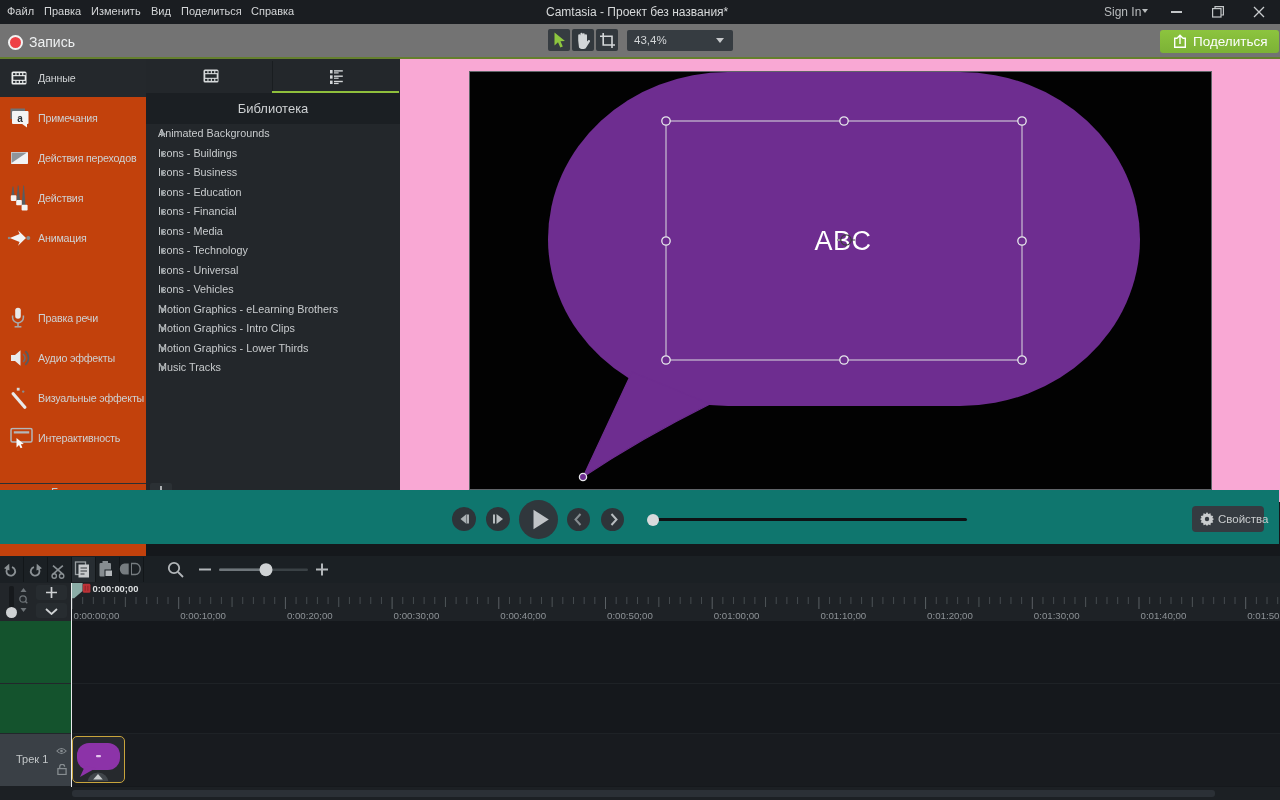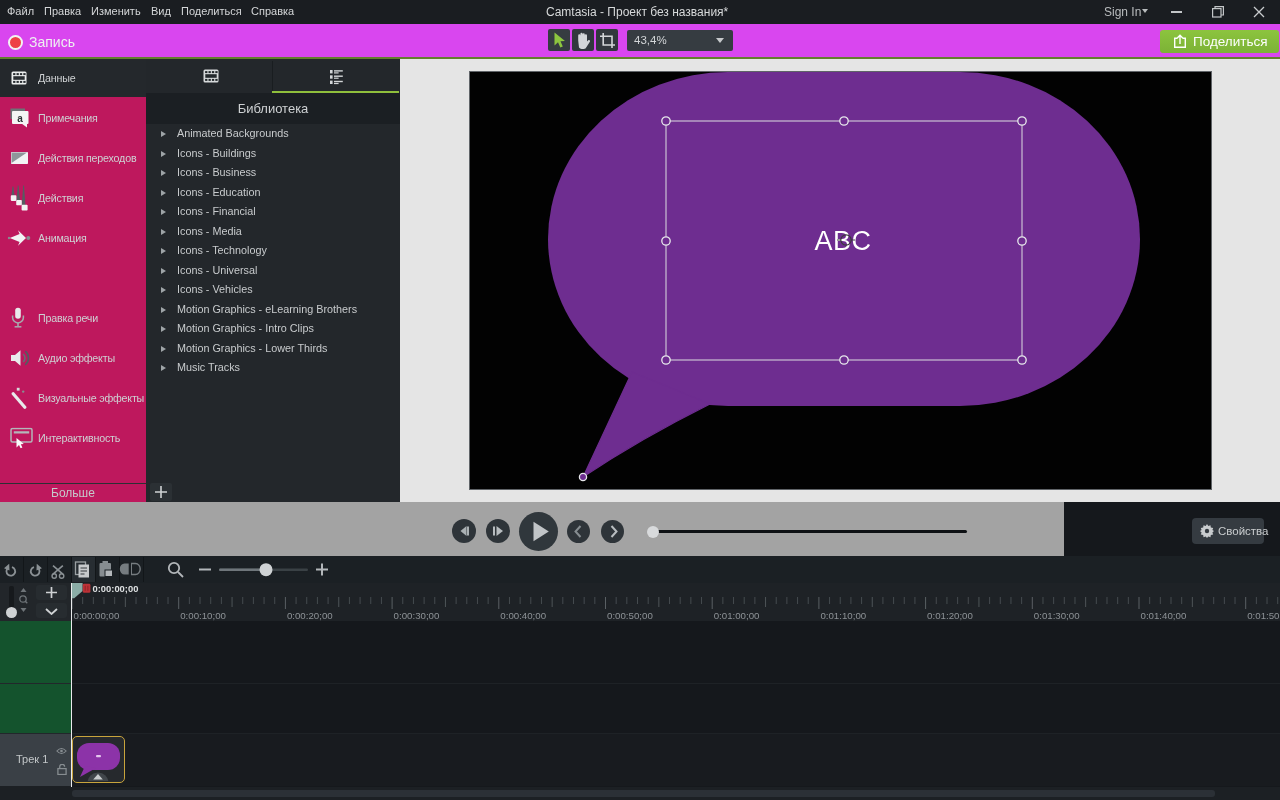--- a/index.html
+++ b/index.html
@@ -1,44 +1,44 @@
 <!DOCTYPE html>
 <html><head><meta charset="utf-8">
 <style>
 *{margin:0;padding:0;box-sizing:border-box}
 html,body{width:1280px;height:800px;overflow:hidden;background:#15181c;font-family:"Liberation Sans",sans-serif}
 .abs{position:absolute}
 #app{position:relative;width:1280px;height:800px}
 
 #menubar{left:0;top:0;width:1280px;height:24px;background:#1a1d21;color:#d4d6d8;font-size:11px}
 #menubar .m{position:absolute;top:5px}
-#toolbar{left:0;top:24px;width:1280px;height:33px;background:#d946ef}
+#toolbar{left:0;top:24px;width:1280px;height:33px;background:#737373}
 .tbtn{position:absolute;top:5px;width:22px;height:22px;background:#32383d;border-radius:2px;display:flex;align-items:center;justify-content:center}
 #greenline{left:0;top:57px;width:1280px;height:2px;background:#647f2e}
 
-#sidebar{left:0;top:59px;width:146px;height:504px;background:#be185d}
+#sidebar{left:0;top:59px;width:146px;height:504px;background:#c2410c}
 .sbitem{position:absolute;left:0;width:146px;height:40px;color:#ced1d3;font-size:10.7px;letter-spacing:-0.2px}
 .sbitem .txt{position:absolute;left:38px;top:50%;transform:translateY(-50%);white-space:nowrap}
 .sbitem svg{position:absolute;left:10px;top:50%;transform:translateY(-50%)}
 #bolshe{position:absolute;left:0;top:424px;width:146px;height:19px;border-top:1px solid #2b3034;color:#c6c9cb;font-size:12px;text-align:center;line-height:19px}
 
 #library{left:146px;top:59px;width:254px;height:443px;background:#23272b}
 #tabbar{position:absolute;left:0;top:0;width:254px;height:34px}
 #tabdiv{position:absolute;left:126px;top:2px;width:1px;height:30px;background:#191d20}
 #tabul{position:absolute;left:126px;top:32px;width:127px;height:2px;background:#8fbf3c}
 #libhead{position:absolute;left:0;top:34px;width:254px;height:31px;background:#1b1f23;color:#ced1d3;font-size:13px;text-align:center;line-height:31px}
 #liblist{position:absolute;left:0;top:65px;width:254px}
-.libitem{position:relative;height:19.5px;line-height:19.5px;color:#c8cbcd;font-size:10.8px;padding-left:31px;white-space:nowrap}
+.libitem{position:relative;height:19.5px;line-height:19.5px;color:#c8cbcd;font-size:10.8px;padding-left:12px;white-space:nowrap}
 .libitem:before{content:"";position:absolute;left:15px;top:7px;border-left:5px solid #9ea4a7;border-top:3.5px solid transparent;border-bottom:3.5px solid transparent}
 #libplus{position:absolute;left:146px;top:483px;width:254px;height:19px;background:#23272b}
 
-#stage{left:400px;top:59px;width:880px;height:443px;background:#e5e5e5}
+#stage{left:400px;top:59px;width:880px;height:443px;background:#f9a8d4}
 #canvas{position:absolute;left:69px;top:12px;width:743px;height:419px;background:#020202;border:1px solid #606468}
 
-#playback{left:0;top:502px;width:1064px;height:54px;background:#a3a3a3}
+#playback{left:0;top:490px;width:1279px;height:54px;background:#0f766e}
 .pbtn{position:absolute;border-radius:50%;background:#2e3439}
 
 #tltoolbar{left:0;top:556px;width:1280px;height:27px;background:#1b2024}
 
 #tracktools{left:0;top:583px;width:71px;height:38px;background:#22262a}
 #ruler{left:71px;top:583px;width:1209px;height:38px;background:#1e2226}
 
 #trackhead{left:0;top:621px;width:71px;height:166px;background:#14532d}
 #trackarea{left:71px;top:621px;width:1209px;height:166px;background:#15181c}
 

